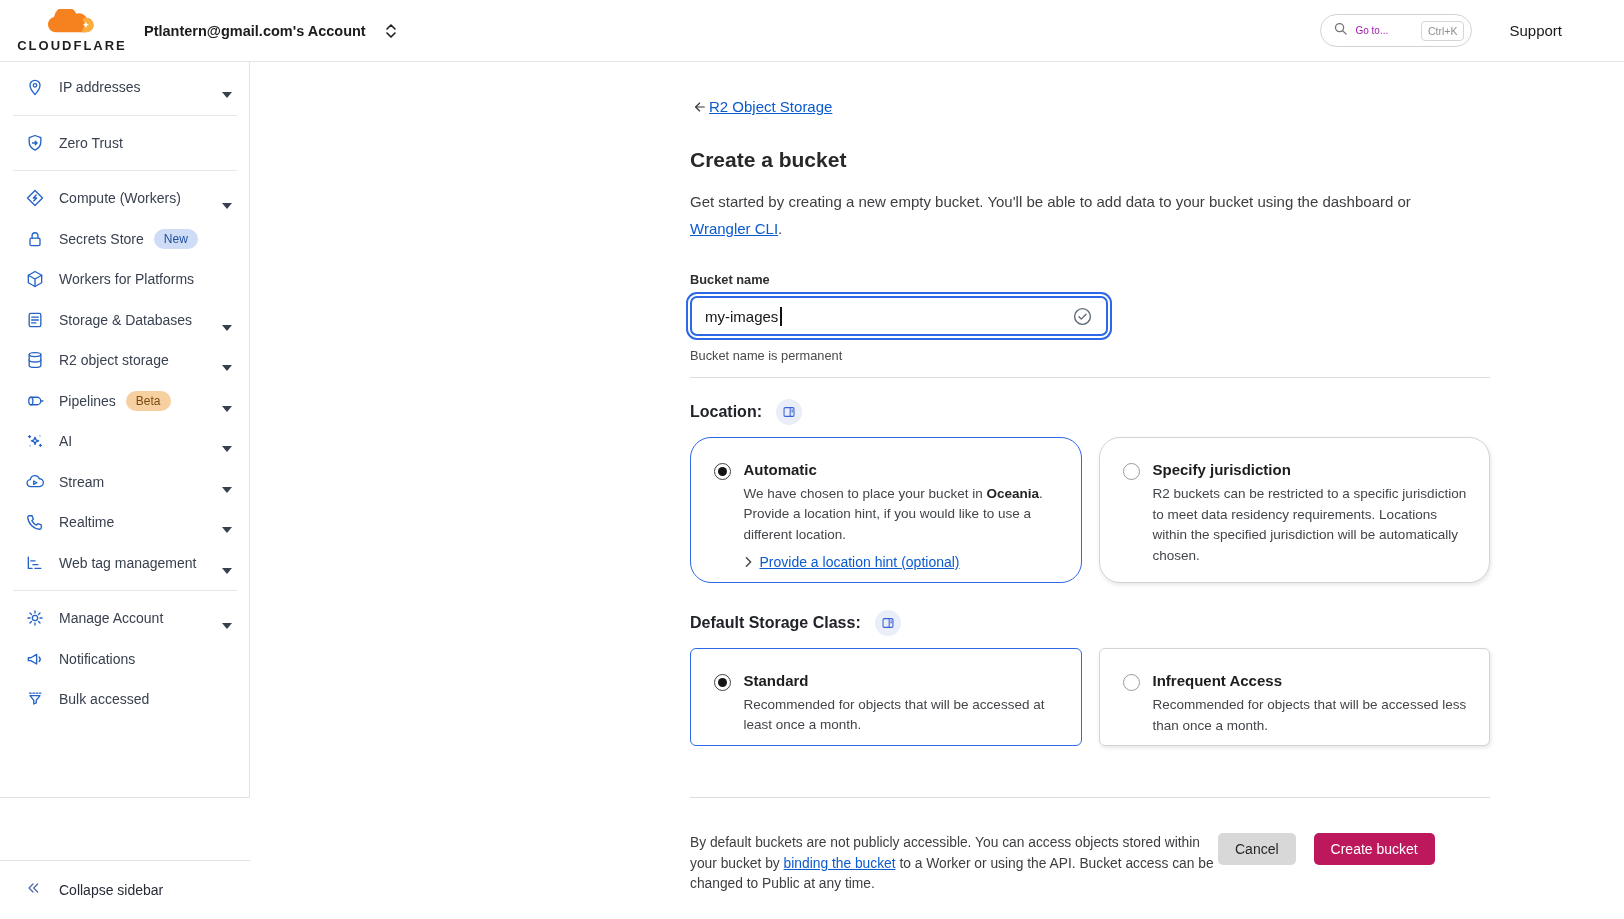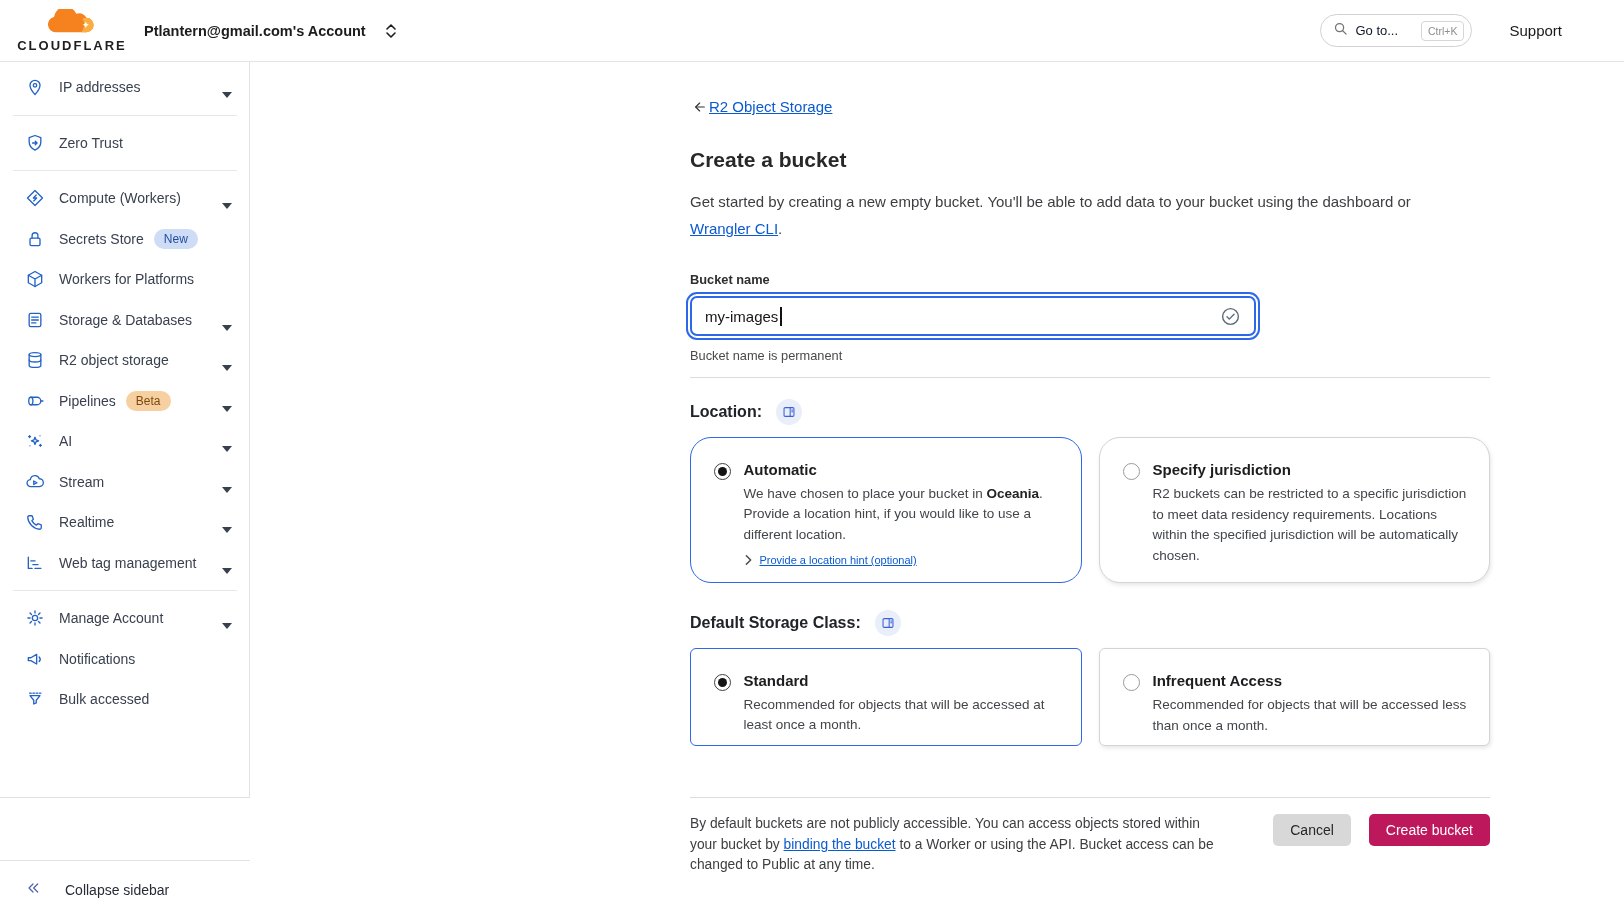--- a/index.html
+++ b/index.html
@@ -11,59 +11,59 @@
             border-bottom:1px solid #e4e4e4; display:flex; align-items:center;
             padding:0 62px 0 24px; z-index:5; }
   .logo { display:flex; flex-direction:column; align-items:center; width:96px; cursor:pointer; }
   .logo-text { font-size:13px; font-weight:800; letter-spacing:2px; color:#1e1e1e; margin-top:-2px; }
   .account-switcher { display:flex; align-items:center; margin-left:24px; cursor:pointer; }
   .account-name { font-size:14.5px; font-weight:700; color:#1c1c1f; }
   .switch-icon { margin-left:17px; display:flex; }
   .header-spacer { flex:1; }
   .search-pill { width:152px; height:33px; border:1px solid #d2d2d2; border-radius:17px;
                  display:flex; align-items:center; padding:0 7px 0 12px; cursor:text; }
-  .search-text { font-size:13px; color:#0f172a; margin-left:7px; }
+  .search-text { font-size:10px; color:#a21caf; margin-left:7px; }
   .kbd-badge { margin-left:auto; border:1px solid #d6d6d6; border-radius:4px; font-size:10.5px;
                color:#8f8f92; padding:3px 6px; background:#fff; }
   .support { margin-left:37px; font-size:15px; color:#19191c; cursor:pointer; }
 
   
   .sidebar { position:absolute; top:62px; left:0; width:250px; bottom:0; background:#fff; }
   .sidebar-nav { height:736px; border-right:1px solid #e2e2e2; border-bottom:1px solid #e2e2e2;
                  padding-top:5px; }
   .nav-item { position:relative; height:40.5px; display:flex; align-items:center;
               padding-left:24px; cursor:pointer; }
   .nav-icon { width:22px; height:22px; flex:none; display:flex; align-items:center; justify-content:center; }
   .icn { stroke:#2463c6; fill:none; stroke-width:1.6; stroke-linecap:round; stroke-linejoin:round; }
   .nav-label { margin-left:13px; font-size:14px; color:#39404f; white-space:nowrap; }
   .chev { position:absolute; right:17px; top:50%; margin-top:-3px; }
   .badge { margin-left:10px; font-size:12px; padding:3px 10px; border-radius:11px; white-space:nowrap; }
   .badge-new { background:#cfdcf5; color:#1f4e9e; }
   .badge-beta { background:#f7d0a1; color:#7c4a0e; }
   .nav-divider { border-top:1px solid #e8e8e8; margin:7px 12px 7px 13px; }
   .sidebar-footer { position:absolute; left:0; right:0; bottom:0; height:59px;
                     border-top:1px solid #e2e2e2; display:flex; align-items:center;
-                    padding-left:24px; cursor:pointer; background:#fff;gap:6px; }
+                    padding-left:24px; cursor:pointer; background:#fff; }
   .collapse-label { margin-left:17px; font-size:14px; color:#262b36; }
 
   
   .main { position:absolute; top:62px; left:250px; right:0; bottom:0; overflow:hidden; background:#fff; }
   .content { width:800px; margin-left:440px; padding-top:36px; }
 
   .back-row { display:flex; align-items:center; cursor:pointer; width:max-content; }
   .back-arrow { display:flex; margin-right:1px; }
   a.link, .link { color:#0a5ad0; text-decoration:underline; cursor:pointer; }
   .back-link { font-size:15px; }
 
   h1.page-title { margin-top:33px; font-size:21px; font-weight:700; color:#28282b; }
 
   .intro { margin-top:16px; font-size:15px; line-height:27px; color:#3e3e42; max-width:775px; }
 
   .field-label { margin-top:30px; font-size:12.8px; font-weight:600; color:#2e2e31; }
-  .text-input { margin-top:9px; width:566px; height:40px; border:2px solid #2c68e8;
+  .text-input { margin-top:9px; width:418px; height:40px; border:2px solid #2c68e8;
                 outline:2px solid #2c68e8; outline-offset:2px; border-radius:7px;
                 display:flex; align-items:center; padding:0 13px; background:#fff; cursor:text; }
   .input-value { font-size:15px; color:#161618; }
   .caret { width:1.5px; height:19px; background:#111; margin-left:2px; animation:blink 1.1s step-end infinite; }
   @keyframes blink { 50% { opacity:0; } }
   .valid-icon { margin-left:auto; display:flex; }
   .helper { margin-top:12px; font-size:12.8px; color:#4a4a4d; }
 
   .divider { border-top:1px solid #dcdcdc; margin-top:14px; }
 
@@ -82,24 +82,24 @@
            margin-top:2px; position:relative; cursor:pointer; background:#fff; }
   .radio.checked { border-color:#3f3f42; }
   .radio.checked::after { content:''; position:absolute; left:50%; top:50%; width:9px; height:9px;
            margin:-4.5px 0 0 -4.5px; border-radius:50%; background:#141416; }
   .card-body { margin-left:13px; }
   .card-title { font-size:15px; font-weight:700; color:#1d1d20; }
   .card-desc { margin-top:6px; font-size:13.5px; line-height:20.5px; color:#424549; }
   .card-desc b { color:#232326; }
   .hint-row { margin-top:9px; display:flex; align-items:center; cursor:pointer; width:max-content; }
   .hint-chev { display:flex; margin-right:7px; }
-  .hint-link { font-size:11px; }
+  .hint-link { font-size:14px; }
 
   .footer-divider { border-top:1px solid #dcdcdc; margin-top:51px; }
-  .footer-row { margin-top:16px; display:flex; justify-content:space-between; align-items:flex-start; }
+  .footer-row { margin-top:35px; display:flex; align-items:flex-start; }
   .footer-text { width:528px; font-size:13.8px; line-height:20.5px; color:#3e3e42; }
   .footer-buttons { display:flex; gap:18px; }
   .btn { height:32px; border:none; border-radius:5px; font-size:14px; padding:0 17px;
          display:flex; align-items:center; cursor:pointer; font-family:"Liberation Sans",sans-serif; }
   .btn-cancel { background:#d8d8d8; color:#27272a; }
   .btn-primary { background:#be185d; color:#fff; }
 </style>
 </head>
 <body>
 

